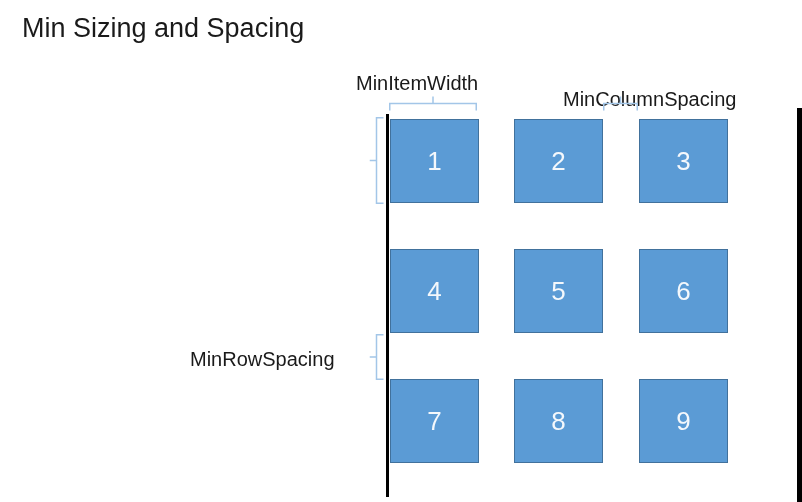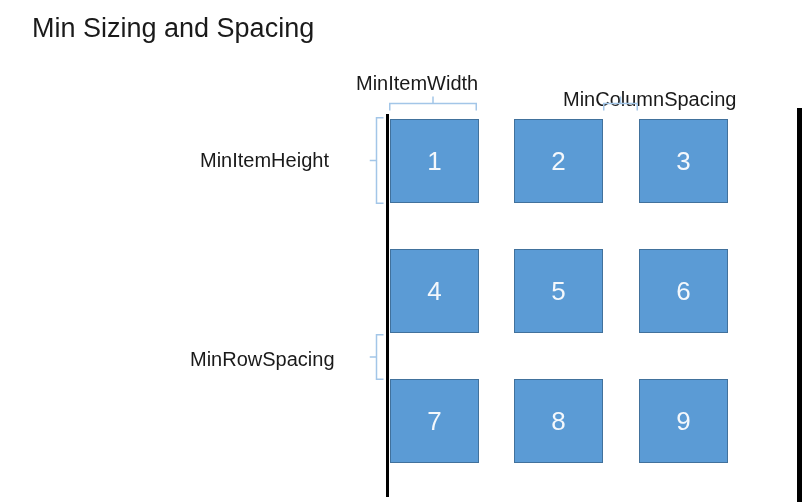--- a/index.html
+++ b/index.html
@@ -7,21 +7,21 @@
     font-family:"Liberation Sans","DejaVu Sans",sans-serif;
     background:#fff;
   }
   .canvas{
     position:relative;
     width:802px;height:502px;
     background:var(--background,#fff);
     overflow:hidden;
   }
   .slide-title{
-    position:absolute;left:32px;top:12px;
+    position:absolute;left:22px;top:12px;
     font-size:27px;line-height:1.2;
     color:var(--label-text,#1a1a1a);
     white-space:nowrap;
   }
   .anno{
     position:absolute;
     font-size:20px;line-height:1.2;
     color:var(--label-text,#1a1a1a);
     white-space:nowrap;
   }
@@ -55,21 +55,20 @@
 </style>
 </head>
 <body>
 
 <div class="canvas">
 
   <div class="slide-title">Min Sizing and Spacing</div>
 
   <div class="anno miw">MinItemWidth</div>
   <div class="anno mcs">MinColumnSpacing</div>
-  <div class="anno mih">MinItemHeight</div>
   <div class="anno mrs">MinRowSpacing</div>
 
   <svg class="brace miw" width="88" height="18">
     <path d="M0.75,15.5 L0.75,8.5 L87.25,8.5 L87.25,15.5 M44,8.5 L44,1.5"></path>
   </svg>
   <svg class="brace mcs" width="35" height="18">
     <path d="M0.75,15.5 L0.75,8.5 L34.25,8.5 L34.25,15.5 M17.5,8.5 L17.5,1.5"></path>
   </svg>
   <svg class="brace mih" width="15" height="87">
     <path d="M14.5,0.75 L7.5,0.75 L7.5,86.25 L14.5,86.25 M7.5,43.5 L0.75,43.5"></path>

